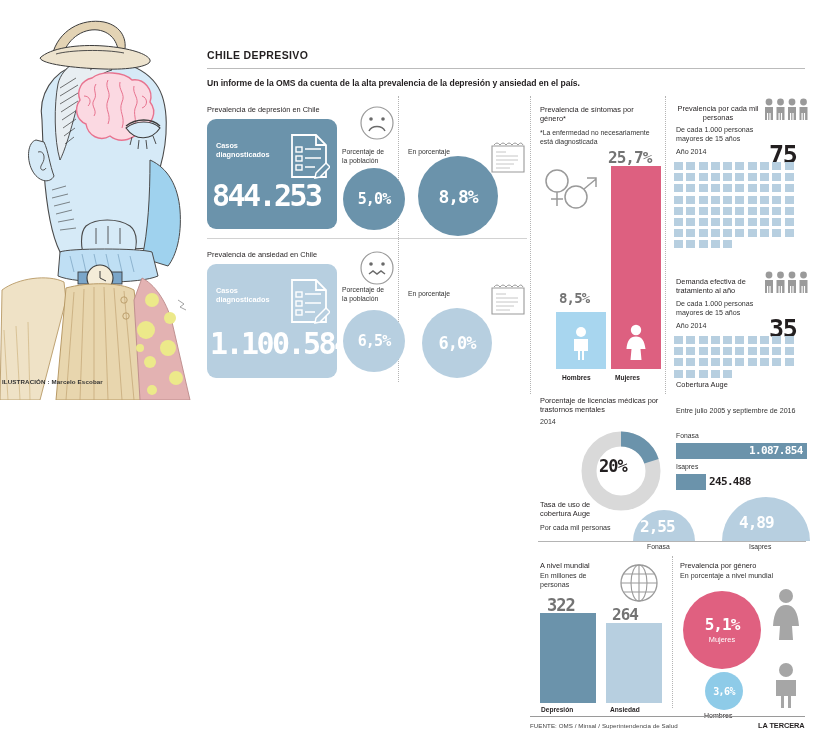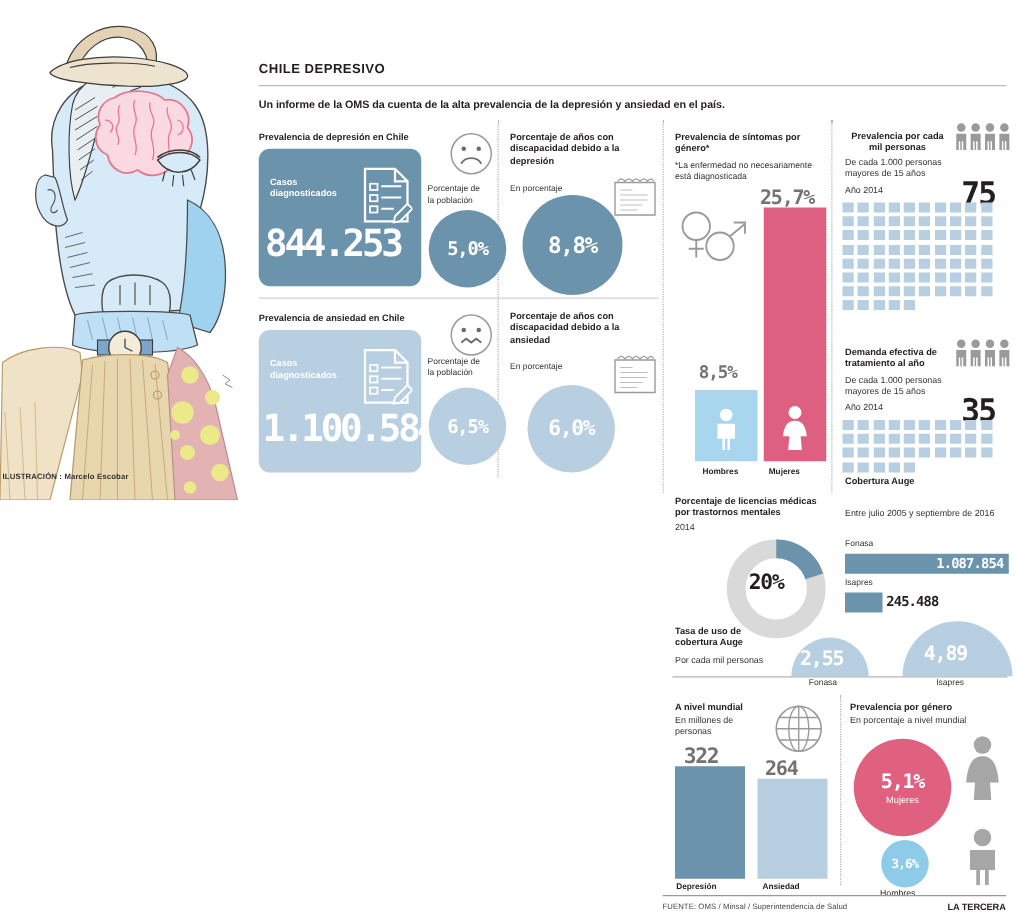--- a/index.html
+++ b/index.html
@@ -39,21 +39,21 @@
     position: absolute; left: 7px; top: 78px; width: 600px;
     font-size: 8.6px; font-weight: 700; letter-spacing: -.005em;
   }
 
   .vrule {
     position: absolute; width: 0; border-left: 1px dotted #b4b4b4;
   }
   .hrule { position: absolute; height: 1px; background: #d2d2d2; }
 
   
-  .ttl   { font-size: 7.4px; font-weight: 700; line-height: 1.28; }
+  .ttl   { font-size: 7.4px; font-weight: 400; line-height: 1.28; }
   .sub   { font-size: 7.1px; font-weight: 400; line-height: 1.30; color: #333; }
   .cap   { font-size: 6.8px; font-weight: 400; line-height: 1.28; color: #333; }
   .axlab { font-size: 6.6px; font-weight: 700; color: #231f20; }
 
   .bignum {
     font-family: "DejaVu Sans Mono", monospace;
     font-weight: 700; letter-spacing: -.055em;
   }
 
   
@@ -304,30 +304,28 @@
   <svg width="36" height="36" style="position:absolute; left:159px; top:250px;" viewBox="0 0 36 36">
     <circle cx="18" cy="18" r="16" fill="none" stroke="#9a9a9a" stroke-width="1.2"></circle>
     <circle cx="12" cy="14" r="1.8" fill="#6a6a6a"></circle>
       <circle cx="24" cy="14" r="1.8" fill="#6a6a6a"></circle>
     <path d="M10 24 l4 -3 l4 3 l4 -3 l4 3" fill="none" stroke="#6a6a6a" stroke-width="1.5"></path>
   </svg>
   <div class="cap" style="position:absolute; left:142px; top:286px; width:70px; white-space:pre-line;">Porcentaje de
 la población</div>
   <div class="circ c-light" style="left:143px; top:310px; width:62px; height:62px; font-size:15px;">6,5%</div>
 
-  <div class="ttl" style="position:absolute; left:208px; top:105px; width:112px;">Porcentaje de años con discapacidad debido a la depresión</div>
   <div class="cap" style="position:absolute; left:208px; top:148px;">En porcentaje</div>
   <svg width="40" height="34" style="position:absolute; left:288px; top:140px;" viewBox="0 0 40 34">
     <path d="M4 6 h32 v26 h-32 z" fill="#fff" stroke="#9a9a9a" stroke-width="1.1"></path>
     <path d="M6 5 q3 -4 6 0 q3 -4 6 0 q3 -4 6 0 q3 -4 6 0 q3 -4 5 0" fill="none" stroke="#9a9a9a" stroke-width="1"></path>
     <path d="M8 12 h10 M8 16 h22 M8 20 h22 M8 24 h18 M8 28 h14" stroke="#bfbfbf" stroke-width=".9"></path>
   </svg>
   <div class="circ c-dark" style="left:218px; top:156px; width:80px; height:80px; font-size:18px;">8,8%</div>
 
-  <div class="ttl" style="position:absolute; left:208px; top:248px; width:112px;">Porcentaje de años con discapacidad debido a la ansiedad</div>
   <div class="cap" style="position:absolute; left:208px; top:290px;">En porcentaje</div>
   <svg width="40" height="34" style="position:absolute; left:288px; top:282px;" viewBox="0 0 40 34">
     <path d="M4 6 h32 v26 h-32 z" fill="#fff" stroke="#9a9a9a" stroke-width="1.1"></path>
     <path d="M6 5 q3 -4 6 0 q3 -4 6 0 q3 -4 6 0 q3 -4 6 0 q3 -4 5 0" fill="none" stroke="#9a9a9a" stroke-width="1"></path>
     <path d="M8 12 h10 M8 16 h22 M8 20 h22 M8 24 h18 M8 28 h14" stroke="#bfbfbf" stroke-width=".9"></path>
   </svg>
   <div class="circ c-light" style="left:222px; top:308px; width:70px; height:70px; font-size:17px;">6,0%</div>
 
   <div class="ttl" style="position:absolute; left:340px; top:105px; width:118px;">Prevalencia de síntomas por género*</div>
   <div class="sub" style="position:absolute; left:340px; top:129px; width:112px; font-size:6.9px;">*La enfermedad no necesariamente está diagnosticada</div>

